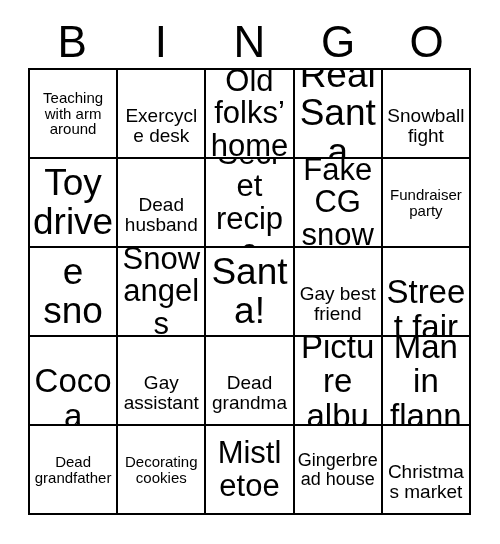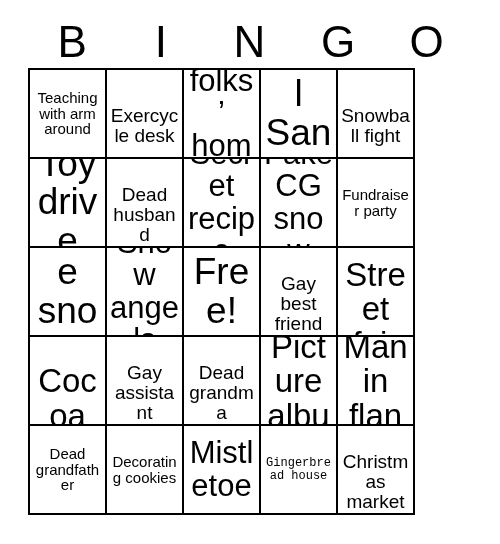--- a/index.html
+++ b/index.html
@@ -39,21 +39,21 @@
     line-height: 1;
     font-weight: 400;
     color: #000000;
     letter-spacing: 0;
   }
   
   #grid {
     position: absolute;
     left: 28px;
     top: 68px;
-    width: 387px;
+    width: 443px;
     height: 447px;
     box-sizing: border-box;
     border-top: 2px solid #000000;
     border-left: 2px solid #000000;
     display: grid;
     grid-template-columns: repeat(5, 1fr);
     grid-template-rows: repeat(5, 1fr);
   }
   .cell {
     box-sizing: border-box;
@@ -67,21 +67,21 @@
     overflow: hidden;
     background: #ffffff;
   }
   .cell-text {
     display: block;
     width: 100%;
     line-height: 1.04;
     word-wrap: break-word;
   }
   
-  .fs-xs  { font-size: 12px; font-family: Liberation Mono, monospace; }
+  .fs-xs  { font-size: 18px; }
   .fs-sm  { font-size: 15px; }
   .fs-md  { font-size: 19px; margin-top: 25px; }
   .fs-lg  { font-size: 31px; }
   .fs-xl  { font-size: 33px; margin-top: 36px; }
   .fs-xxl { font-size: 37px; }
 </style>
 </head>
 <body>
 
 <div id="card">
@@ -125,21 +125,21 @@
       <div class="cell">
         <span class="cell-text fs-sm">Fundraiser party</span>
       </div>
       <div class="cell">
         <span class="cell-text fs-xxl">Fake snow</span>
       </div>
       <div class="cell">
         <span class="cell-text fs-lg">Snow angels</span>
       </div>
       <div class="cell">
-        <span class="cell-text fs-xxl">Free!</span>
+        <span class="cell-text fs-xxl">Santa!</span>
       </div>
       <div class="cell">
         <span class="cell-text fs-md">Gay best friend</span>
       </div>
       <div class="cell">
         <span class="cell-text fs-xl">Street fair</span>
       </div>
       <div class="cell">
         <span class="cell-text fs-xl">Cocoa</span>
       </div>

